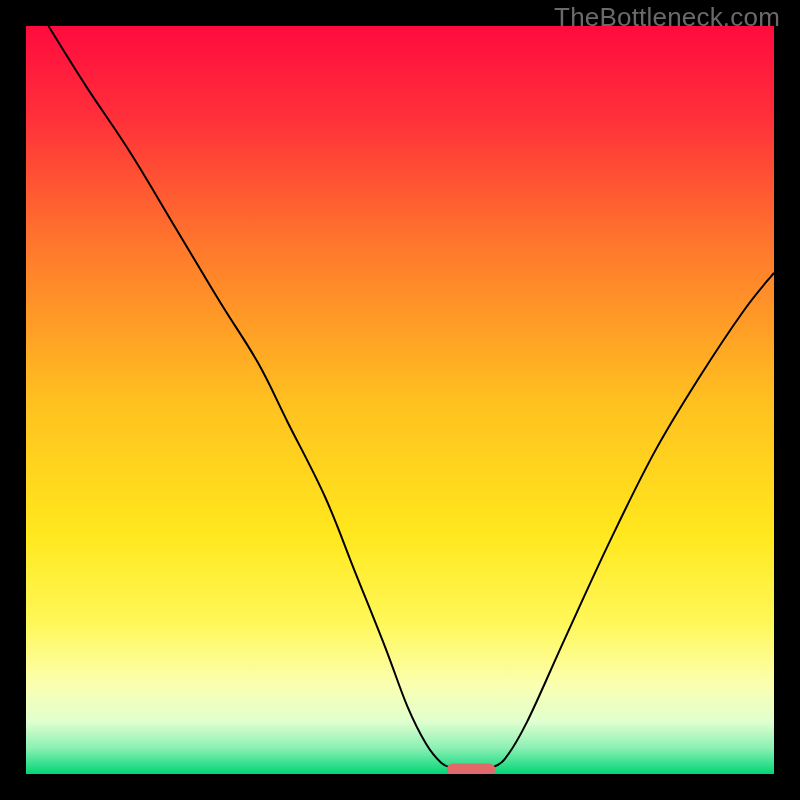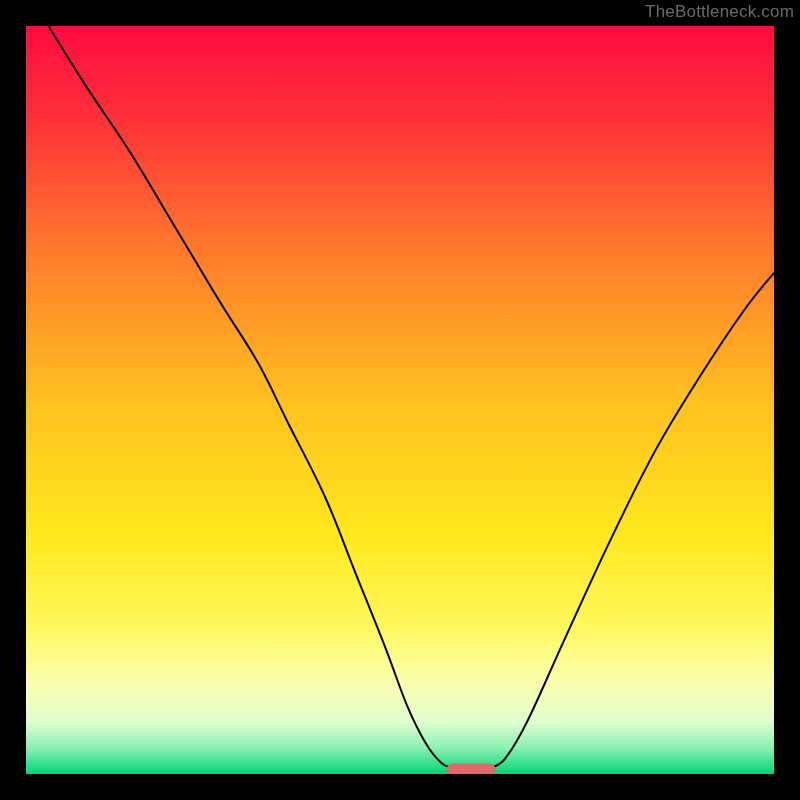--- a/index.html
+++ b/index.html
@@ -22,23 +22,23 @@
   .plot {
     position: absolute;
     left: 0;
     top: 0;
     width: 748px;
     height: 748px;
   }
   .watermark {
     position: absolute;
     top: 2px;
-    right: 6px;
+    right: 20px;
     color: #6a6a6a;
-    font-size: 17px;
+    font-size: 26px;
     font-weight: 400;
     letter-spacing: 0.2px;
   }
 </style>
 </head>
 <body>
 
 <div class="frame">
   <svg class="plot" viewBox="0 0 748 748" preserveAspectRatio="none">
     <defs>

